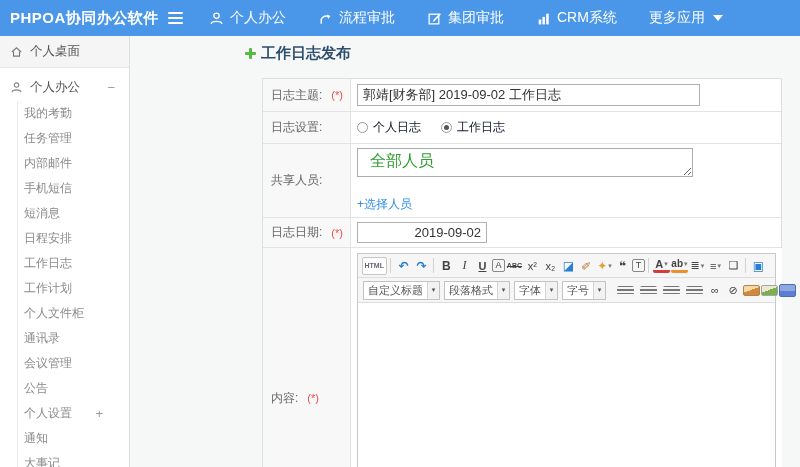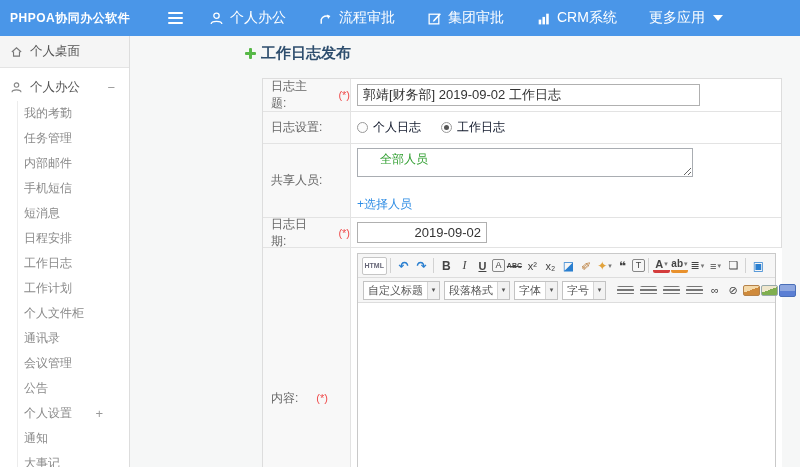--- a/index.html
+++ b/index.html
@@ -3,21 +3,21 @@
 <meta charset="utf-8">
 <style>
   * { margin:0; padding:0; box-sizing:border-box; }
   html,body { width:800px; height:467px; overflow:hidden; }
   body { font-family:"Liberation Sans","DejaVu Sans",sans-serif; background:#f6f7f7; font-size:12px; }
   #app { position:relative; width:800px; height:467px; }
 
   
   .topbar { position:absolute; left:0; top:0; width:800px; height:36px;
     background:#4a96e8; color:#fff; display:flex; align-items:center; }
-  .brand { font-size:12px; font-weight:bold; padding-left:10px; width:168px; letter-spacing:0.5px; }
+  .brand { font-size:15px; font-weight:bold; padding-left:10px; width:168px; letter-spacing:0.5px; }
   .hamburger { display:flex; flex-direction:column; gap:3px; margin-right:26px; cursor:pointer; }
   .hamburger i { display:block; width:15px; height:2px; background:#fff; border-radius:1px; }
   .nav { display:flex; align-items:center; gap:32px; font-size:14px; }
   .nav-item { display:flex; align-items:center; gap:6px; cursor:pointer; white-space:nowrap; }
   .caret-down { width:0; height:0; border-left:5px solid transparent; border-right:5px solid transparent;
     border-top:6px solid #fff; margin-left:2px; }
 
   
   .sidebar { position:absolute; left:0; top:36px; width:130px; height:431px;
     background:#fff; border-right:1px solid #ddd; }
@@ -35,37 +35,37 @@
   .content { position:absolute; left:131px; top:36px; width:669px; height:431px; background:#f6f7f7; }
   .page-title { position:absolute; left:113px; top:8px; display:flex; align-items:center; gap:4px;
     font-size:15px; font-weight:bold; color:#2e4e6e; }
 
   
   .form-table { position:absolute; left:131px; top:42px; width:520px; background:#fff;
     border:1px solid #ddd; }
   .frow { display:flex; border-bottom:1px solid #e3e3e3; }
   .frow:last-child { border-bottom:none; }
   .fl { width:88px; min-width:88px; background:#f8f8f8; border-right:1px solid #e3e3e3;
-    display:flex; align-items:center; gap:18px; padding-left:8px; color:#666; font-size:12px; }
+    display:flex; align-items:center; gap:9px; padding-left:8px; color:#666; font-size:12px; }
   .req { color:#ef4c4c; font-size:11px; }
   .ff { flex:1; display:flex; align-items:center; padding:4px 6px; background:#fff; }
   .r-subject { height:33px; }
   .r-setting { height:32px; }
   .r-share   { height:74px; }
   .r-date    { height:30px; }
   .r-content { height:300px; }
   .r-share .ff, .r-content .ff { flex-direction:column; align-items:flex-start; justify-content:flex-start; }
 
   .ti { font-family:"Liberation Sans",sans-serif; }
   .subject-input { width:343px; height:22px; border:1px solid #b0b0b0; font-size:13px;
     color:#333; padding:0 5px; }
   .date-input { width:130px; height:21px; border:1px solid #b0b0b0; font-size:13px;
     color:#333; padding:0 5px;text-align:right; }
-  .share-textarea { width:336px; height:52px; border:1px solid #a9adb2; font-size:12px;
-    color:#2f9e2f; padding:2px 22px; resize:both; font-family:"Liberation Sans",sans-serif; }
+  .share-textarea { width:336px; height:52px; border:1px solid #a9adb2; font-size:16px;
+    color:#2f9e2f; padding:2px 12px; resize:both; font-family:"Liberation Sans",sans-serif; }
   .select-link { color:#2f8de4; font-size:12px; margin-top:19px; cursor:pointer; text-decoration:none; }
 
   .radio-group { display:flex; align-items:center; gap:20px; color:#0f172a; font-size:12px; }
   .radio { display:flex; align-items:center; gap:5px; cursor:pointer; }
   .rdot { width:11px; height:11px; border:1px solid #9a9a9a; border-radius:50%;
     background:#fdfdfd; position:relative; }
   .rdot.checked::after { content:""; position:absolute; left:2px; top:2px; width:5px; height:5px;
     border-radius:50%; background:#555; }
 
   

